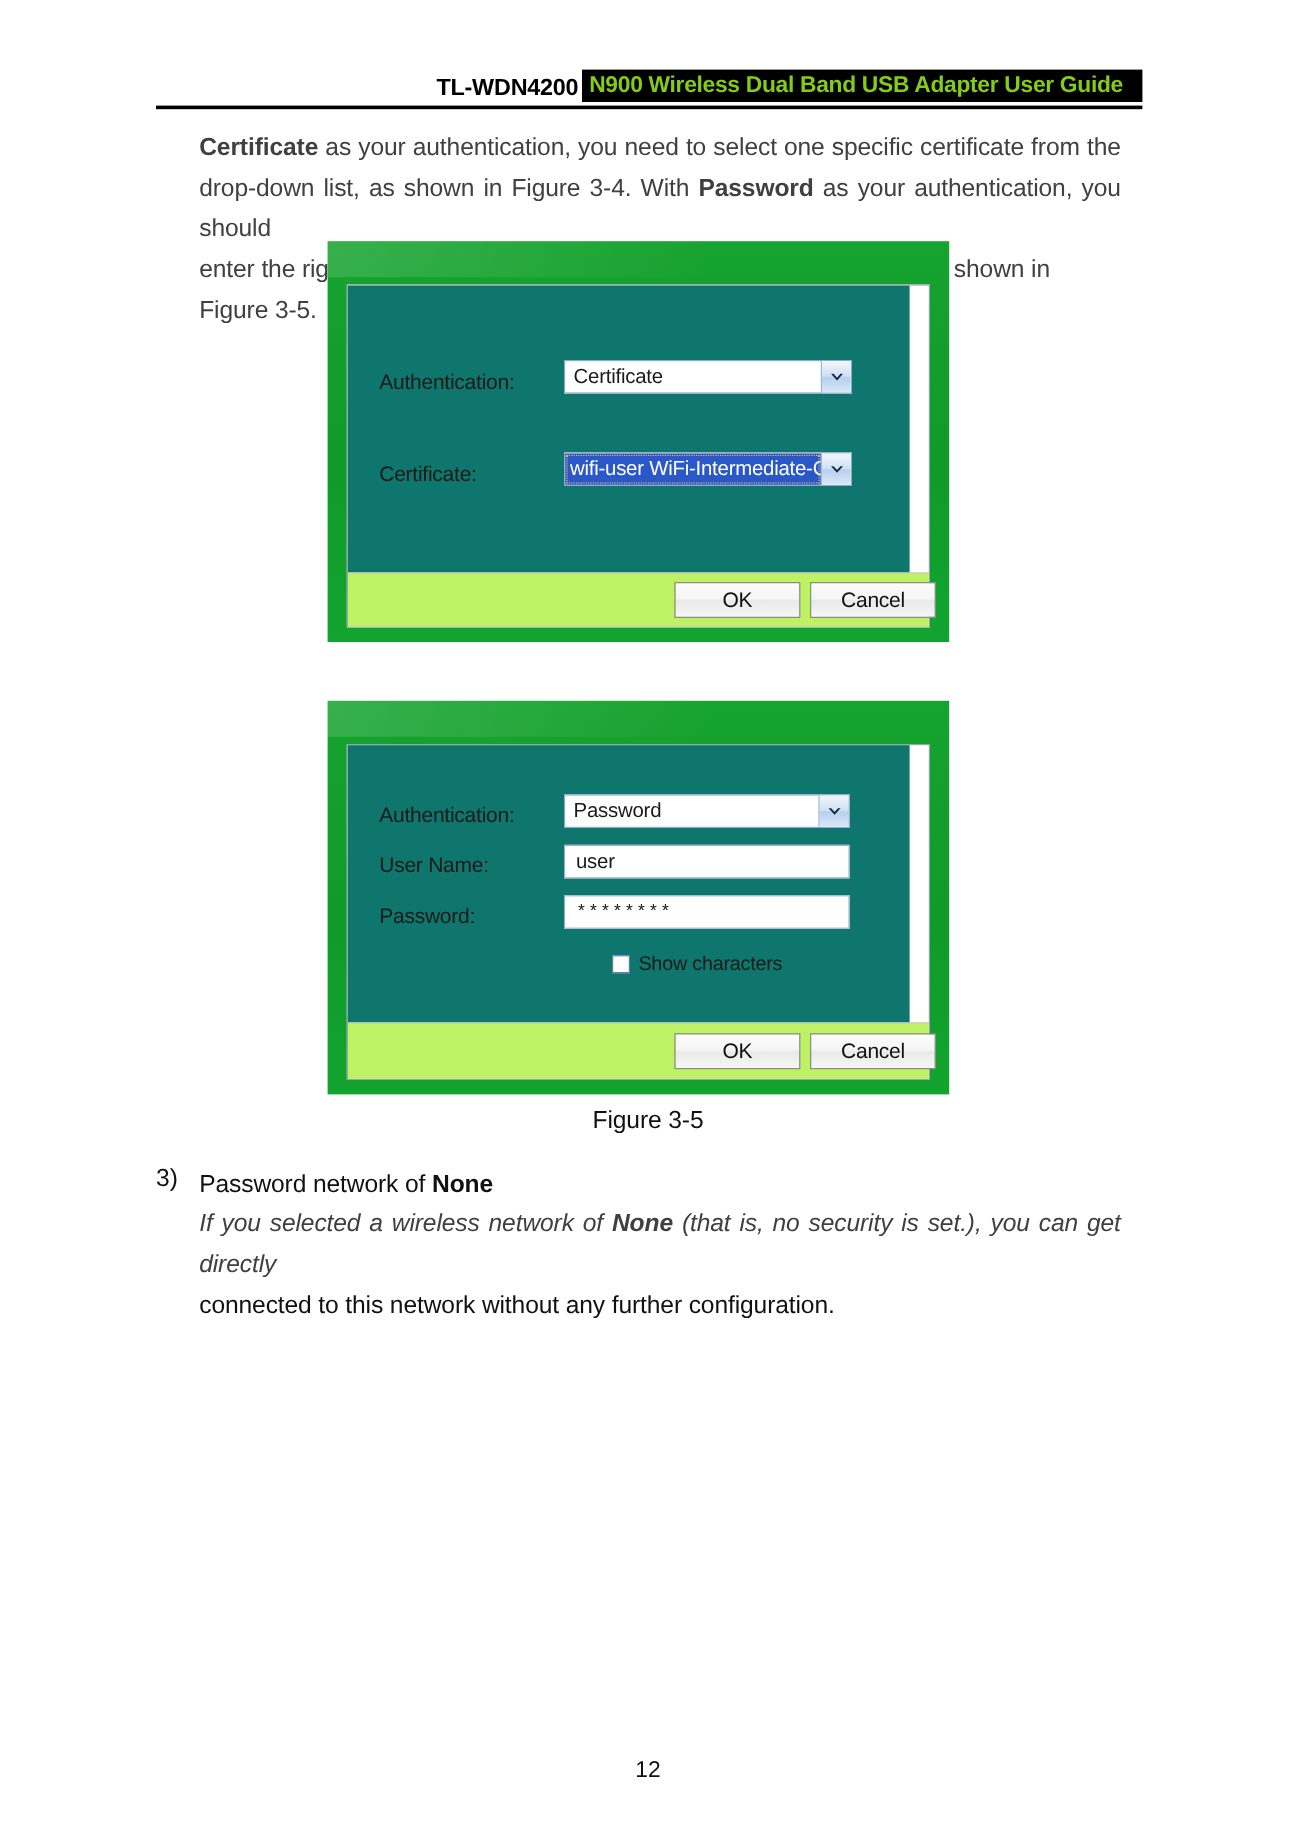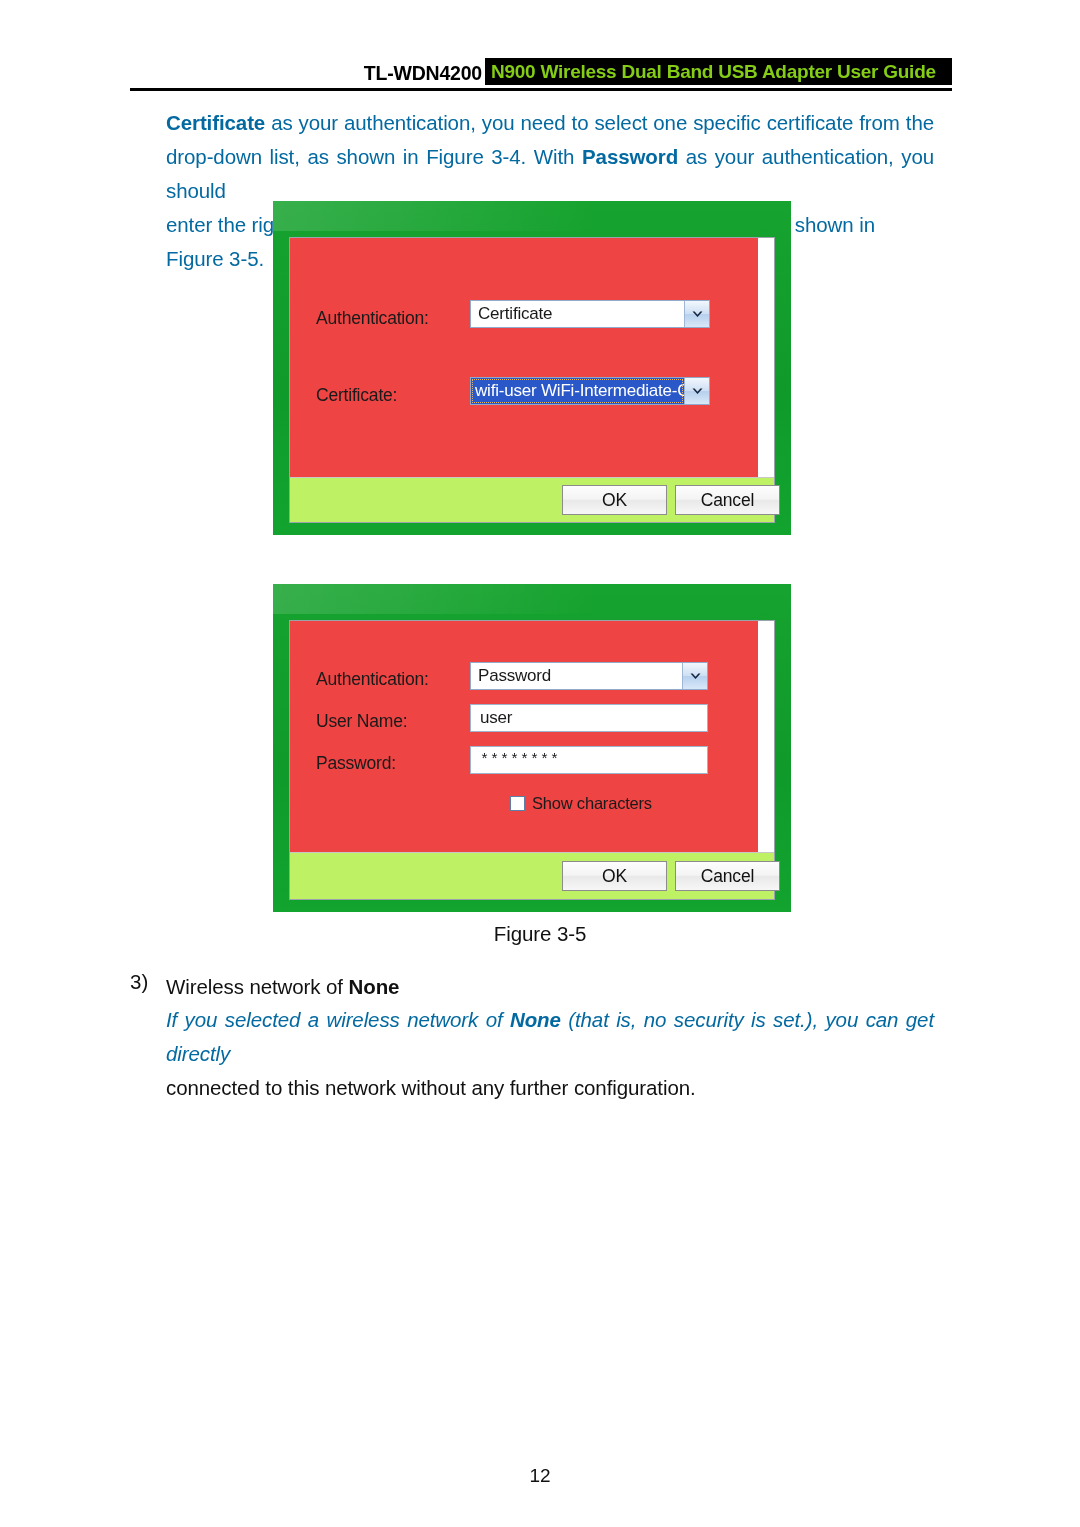--- a/index.html
+++ b/index.html
@@ -65,21 +65,21 @@
     width: 822px;
     height: 3px;
     background: #000000;
   }
 
   
   .para {
     position: absolute;
     font-size: 20.5px;
     line-height: 34px;
-    color: #0369a1;
+    color: #404040;
     letter-spacing: -0.1px;
   }
   .para.justified {
     text-align: justify;
     text-align-last: justify;
     font-style: italic;
   }
   .para b { font-weight: bold; }
 
   #intro-para {
@@ -111,21 +111,21 @@
   }
   .dialog-inner {
     position: absolute;
     background: #ffffff;
     box-sizing: border-box;
     border: 1px solid #9aa2ab;
   }
   .dialog-body {
     position: absolute;
     left: 0; right: 16px; top: 0;
-    background: #ef4444;
+    background: #0f766e;
   }
   .dialog-footer {
     position: absolute;
     left: 0; right: 0; bottom: 0;
     background: #bef264;
     border-top: 1px solid #c8c8c8;
   }
 
   
   .field-label {
@@ -354,21 +354,21 @@
         <div class="btn" style="left:385px; top:8px; width:105px;">Cancel</div>
       </div>
     </div>
   </div>
 
   <div class="figcap" style="top:922px;">Figure 3-5</div>
 
   <span class="list-num" style="top:970px;">3)</span>
 
   <div class="list-item" style="left:166px; top:970px; width:768px;">
-    <span>Wireless network of </span><b>None</b>
+    <span>Password network of </span><b>None</b>
   </div>
 
   <div class="list-item" style="left:166px; top:1003px; width:768px;">
     <span class="para justified" style="position:static; display:block;"><span>If you selected a wireless network of </span><b>None</b><span> (that is, no security is set.), you can get directly</span></span>
     <span style="display:block;">connected to this network without any further configuration.</span>
   </div>
 
   <div class="page-number">12</div>
 
 </div>

